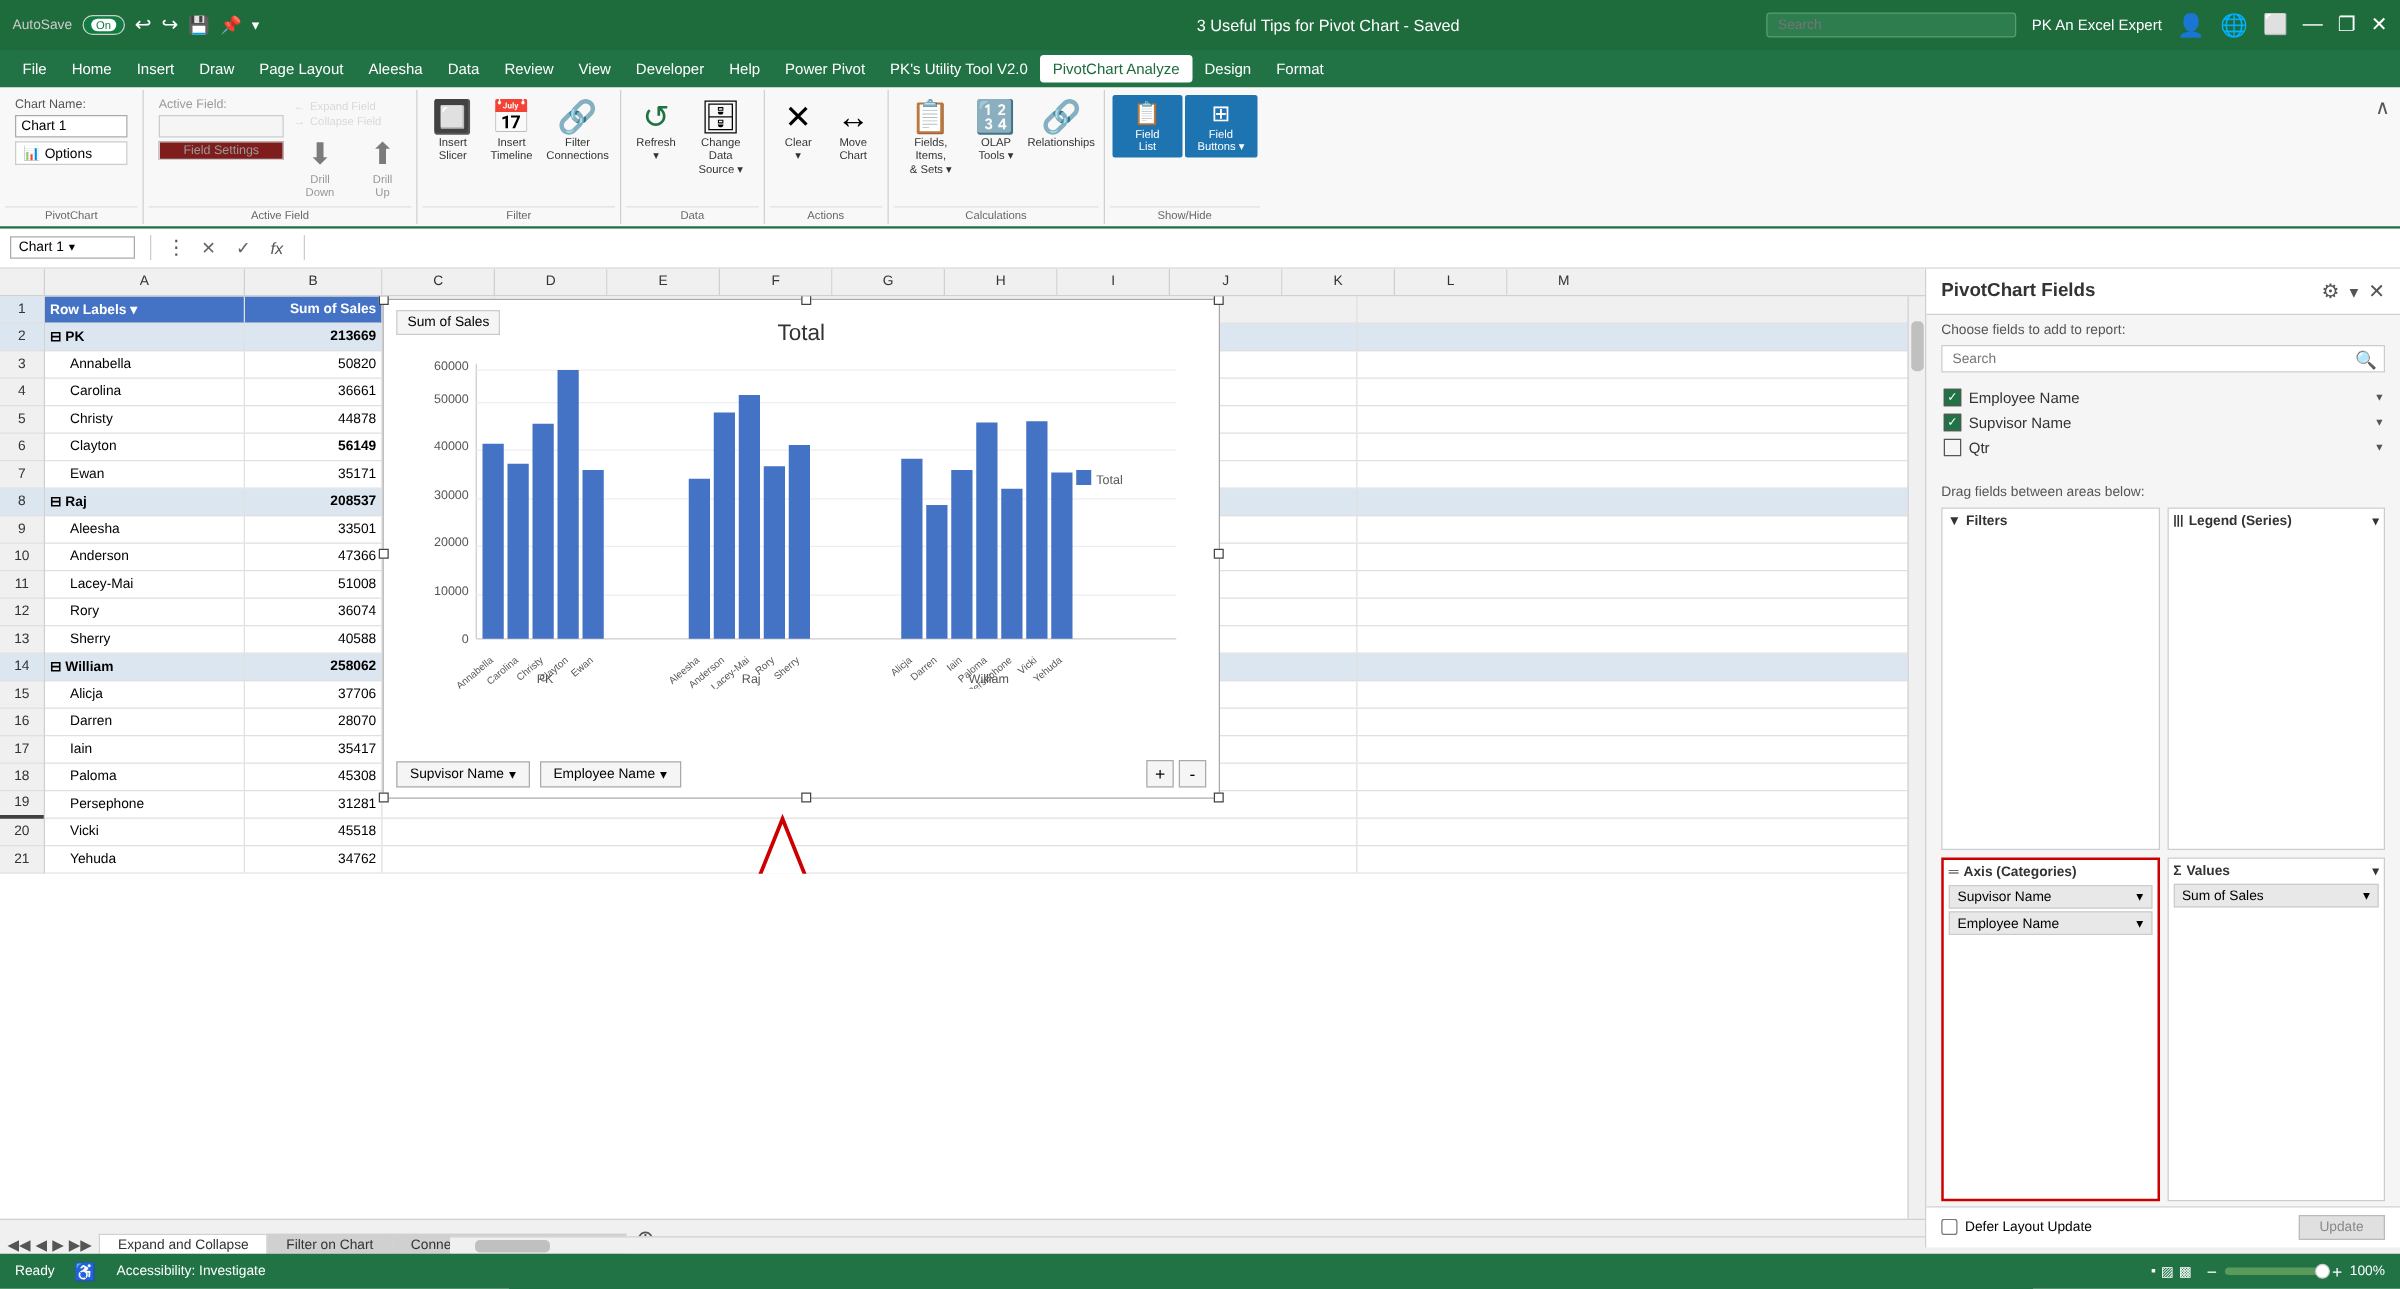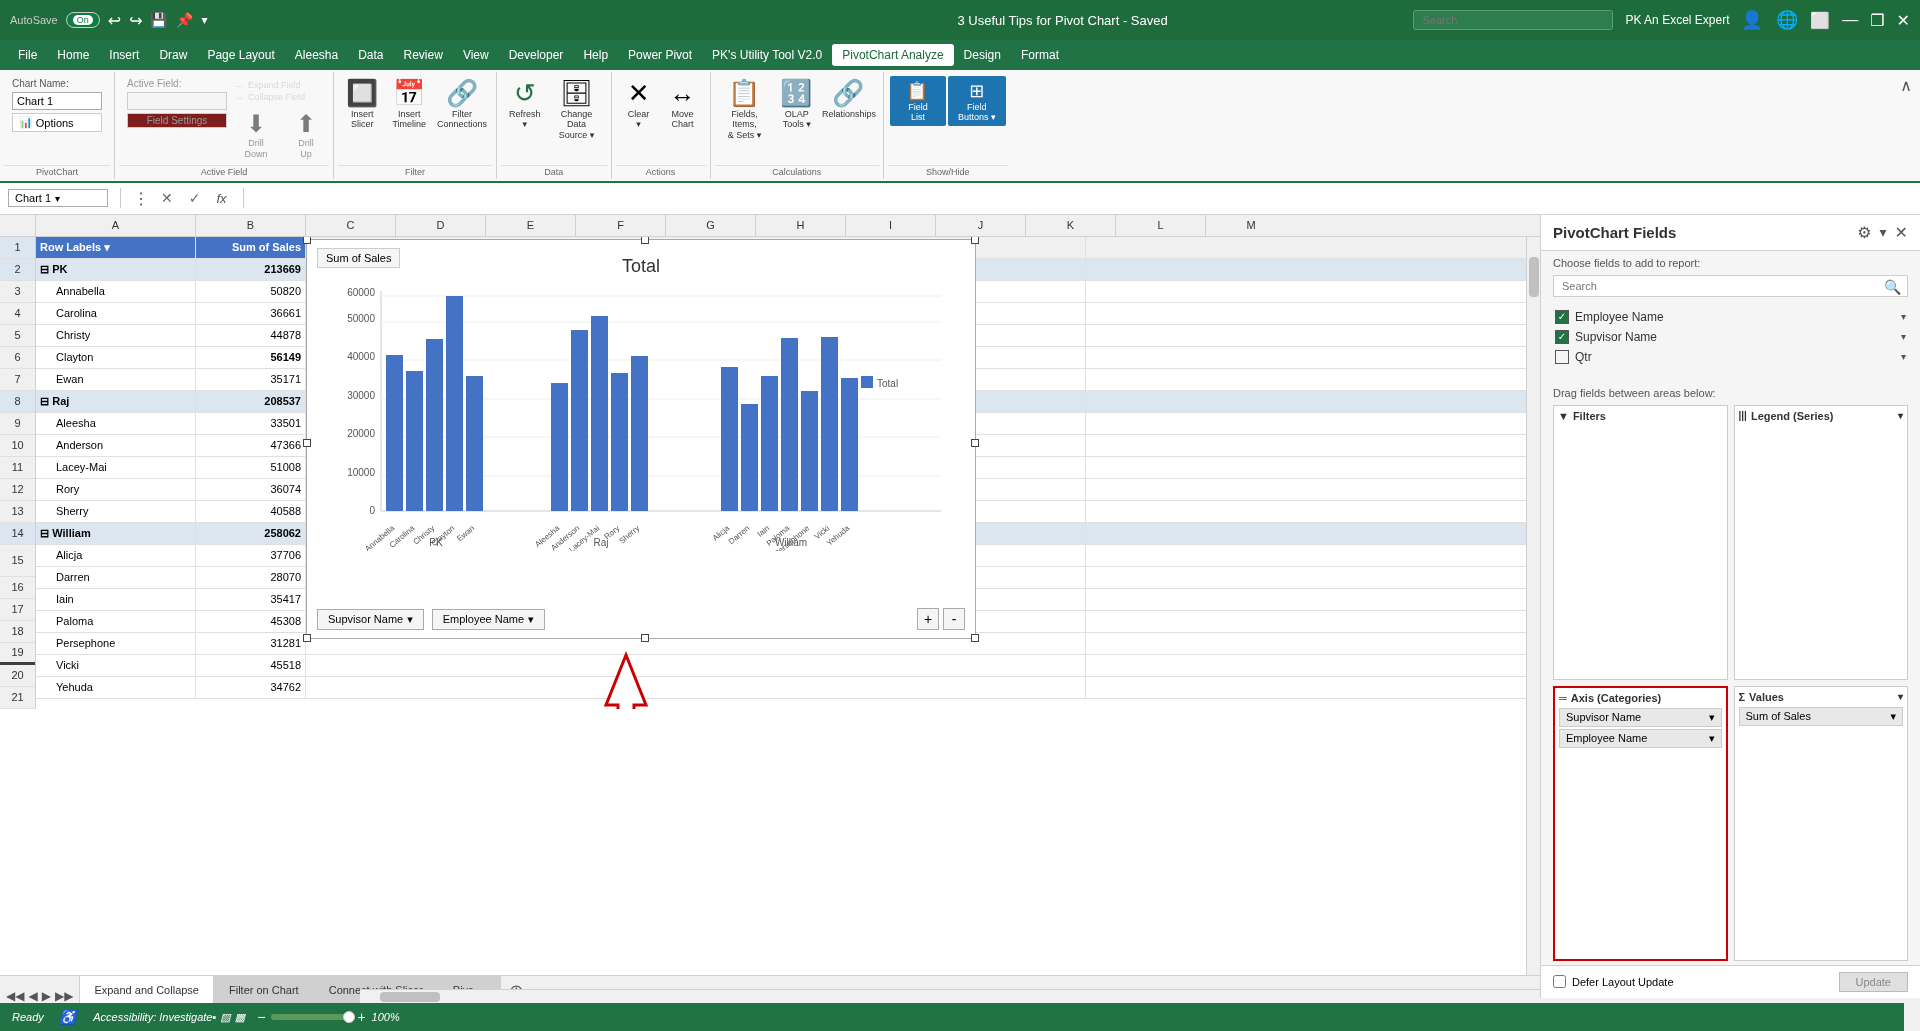--- a/index.html
+++ b/index.html
@@ -188,35 +188,35 @@
       cursor: pointer;
       color: #888;
     }
 
     
     .status-bar {
       height: 28px;
       background: #217346;
       display: flex;
       align-items: center;
+      justify-content: space-between;
       padding: 0 12px;
       color: white;
       font-size: 11px;
       position: absolute;
       bottom: 0;
       left: 0;
-      right: 16px;
-      font-style: italic;
+      right: 0;
     }
     .status-left { display: flex; align-items: center; gap: 16px; }
     .status-right { display: flex; align-items: center; gap: 12px; }
     .zoom-controls { display: flex; align-items: center; gap: 6px; }
     .view-btns { display: flex; gap: 4px; }
     .sheet-tab {
-      height: 28px;
+      height: 16px;
       padding: 0 14px;
       font-size: 11px;
       display: flex;
       align-items: center;
       border: 1px solid #d0d0d0;
       border-bottom: none;
       cursor: pointer;
       background: #d0d0d0;
       color: #333;
     }
@@ -504,21 +504,21 @@
         <div style="height:22px;display:flex;align-items:center;justify-content:center;font-size:11px;color:#333;border-bottom:1px solid #e0e0e0;">5</div>
         <div style="height:22px;display:flex;align-items:center;justify-content:center;font-size:11px;color:#333;border-bottom:1px solid #e0e0e0;">6</div>
         <div style="height:22px;display:flex;align-items:center;justify-content:center;font-size:11px;color:#333;border-bottom:1px solid #e0e0e0;">7</div>
         <div style="height:22px;display:flex;align-items:center;justify-content:center;font-size:11px;color:#333;border-bottom:1px solid #e0e0e0;background:#dce6f0;">8</div>
         <div style="height:22px;display:flex;align-items:center;justify-content:center;font-size:11px;color:#333;border-bottom:1px solid #e0e0e0;">9</div>
         <div style="height:22px;display:flex;align-items:center;justify-content:center;font-size:11px;color:#333;border-bottom:1px solid #e0e0e0;">10</div>
         <div style="height:22px;display:flex;align-items:center;justify-content:center;font-size:11px;color:#333;border-bottom:1px solid #e0e0e0;">11</div>
         <div style="height:22px;display:flex;align-items:center;justify-content:center;font-size:11px;color:#333;border-bottom:1px solid #e0e0e0;">12</div>
         <div style="height:22px;display:flex;align-items:center;justify-content:center;font-size:11px;color:#333;border-bottom:1px solid #e0e0e0;">13</div>
         <div style="height:22px;display:flex;align-items:center;justify-content:center;font-size:11px;color:#333;border-bottom:1px solid #e0e0e0;background:#dce6f0;">14</div>
-        <div style="height:32px;display:flex;align-items:center;justify-content:center;font-size:11px;color:#333;border-bottom:1px solid #e0e0e0;">15</div>
+        <div style="height:22px;display:flex;align-items:center;justify-content:center;font-size:11px;color:#333;border-bottom:1px solid #e0e0e0;">15</div>
         <div style="height:22px;display:flex;align-items:center;justify-content:center;font-size:11px;color:#333;border-bottom:1px solid #e0e0e0;">16</div>
         <div style="height:22px;display:flex;align-items:center;justify-content:center;font-size:11px;color:#333;border-bottom:1px solid #e0e0e0;">17</div>
         <div style="height:22px;display:flex;align-items:center;justify-content:center;font-size:11px;color:#333;border-bottom:1px solid #e0e0e0;">18</div>
         <div style="height:22px;display:flex;align-items:center;justify-content:center;font-size:11px;color:#333;border-bottom:3px solid #404040;">19</div>
         <div style="height:22px;display:flex;align-items:center;justify-content:center;font-size:11px;color:#333;border-bottom:1px solid #e0e0e0;">20</div>
         <div style="height:22px;display:flex;align-items:center;justify-content:center;font-size:11px;color:#333;border-bottom:1px solid #e0e0e0;">21</div>
       </div>
 
       <div style="flex:1;position:relative;">
 

